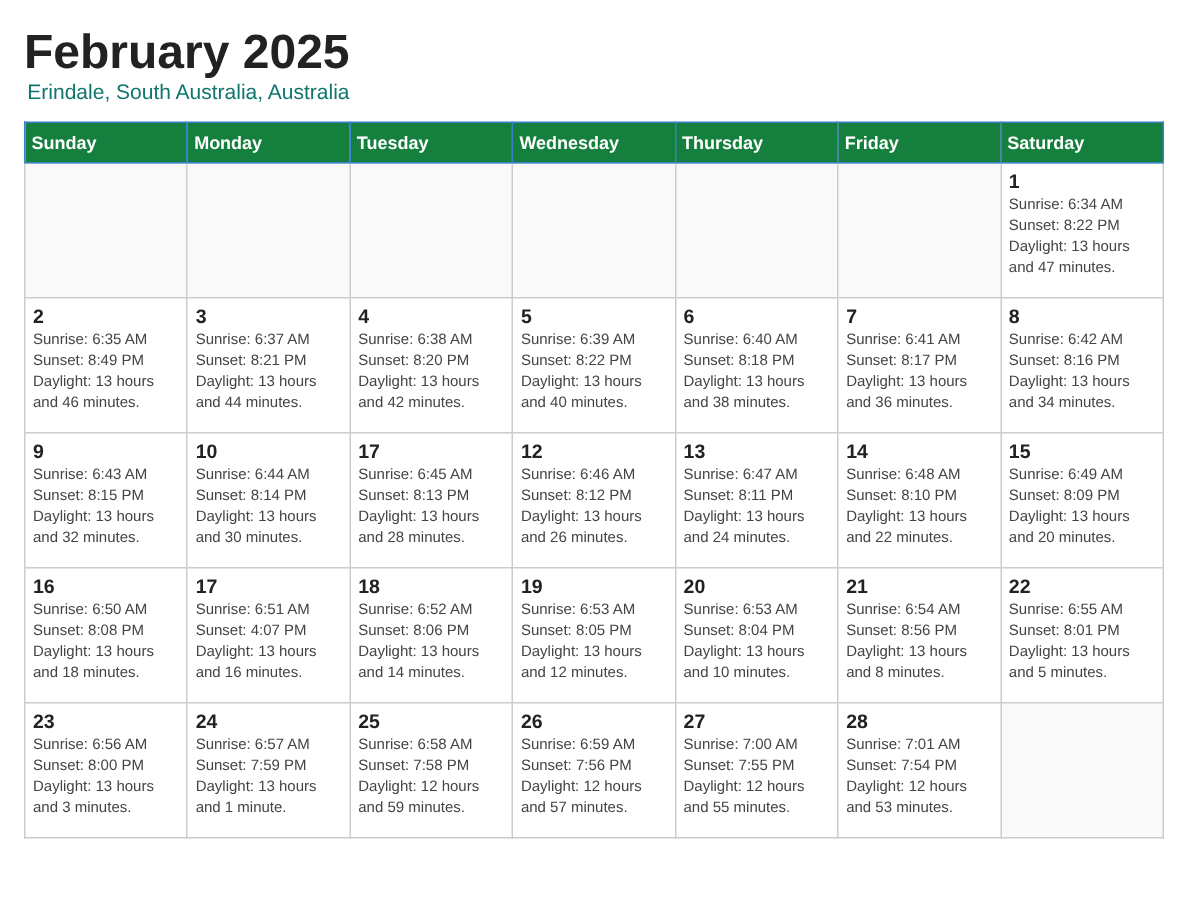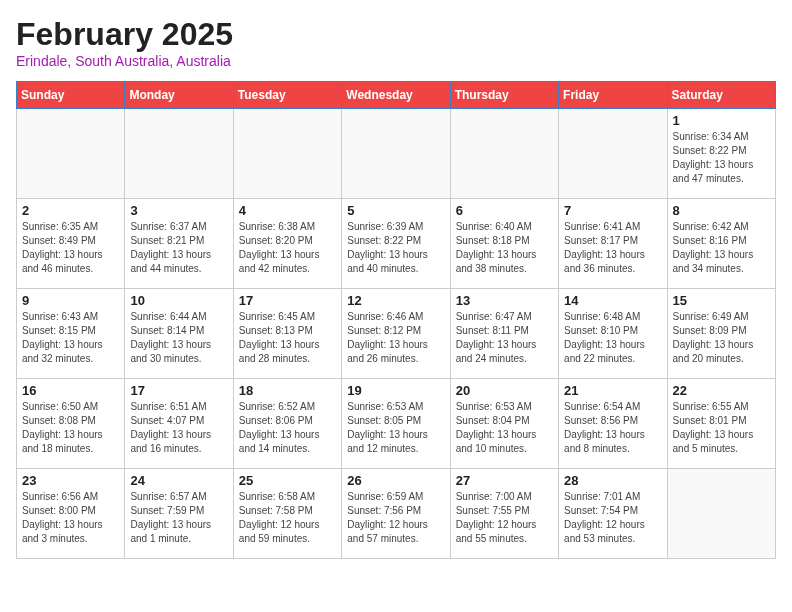--- a/index.html
+++ b/index.html
@@ -29,37 +29,38 @@
     .logo-blue {
       font-size: 18px;
       font-weight: bold;
       color: #4a90d9;
     }
     .logo-row {
       display: flex;
       align-items: center;
     }
     .title-block {
+      text-align: right;
     }
     .month-title {
       font-size: 32px;
       font-weight: bold;
       color: #222;
     }
     .location {
       font-size: 14px;
-      color: #a21caf;
+      color: #0f766e;
     }
     .calendar {
       width: 100%;
       border-collapse: collapse;
       table-layout: fixed;
     }
     .calendar th {
-      background: #ef4444;
+      background: #15803d;
       color: #fff;
       font-size: 12px;
       font-weight: bold;
       padding: 6px 4px;
       text-align: left;
       border: 1px solid #3a7fc9;
     }
     .calendar td {
       border: 1px solid #ccc;
       vertical-align: top;

